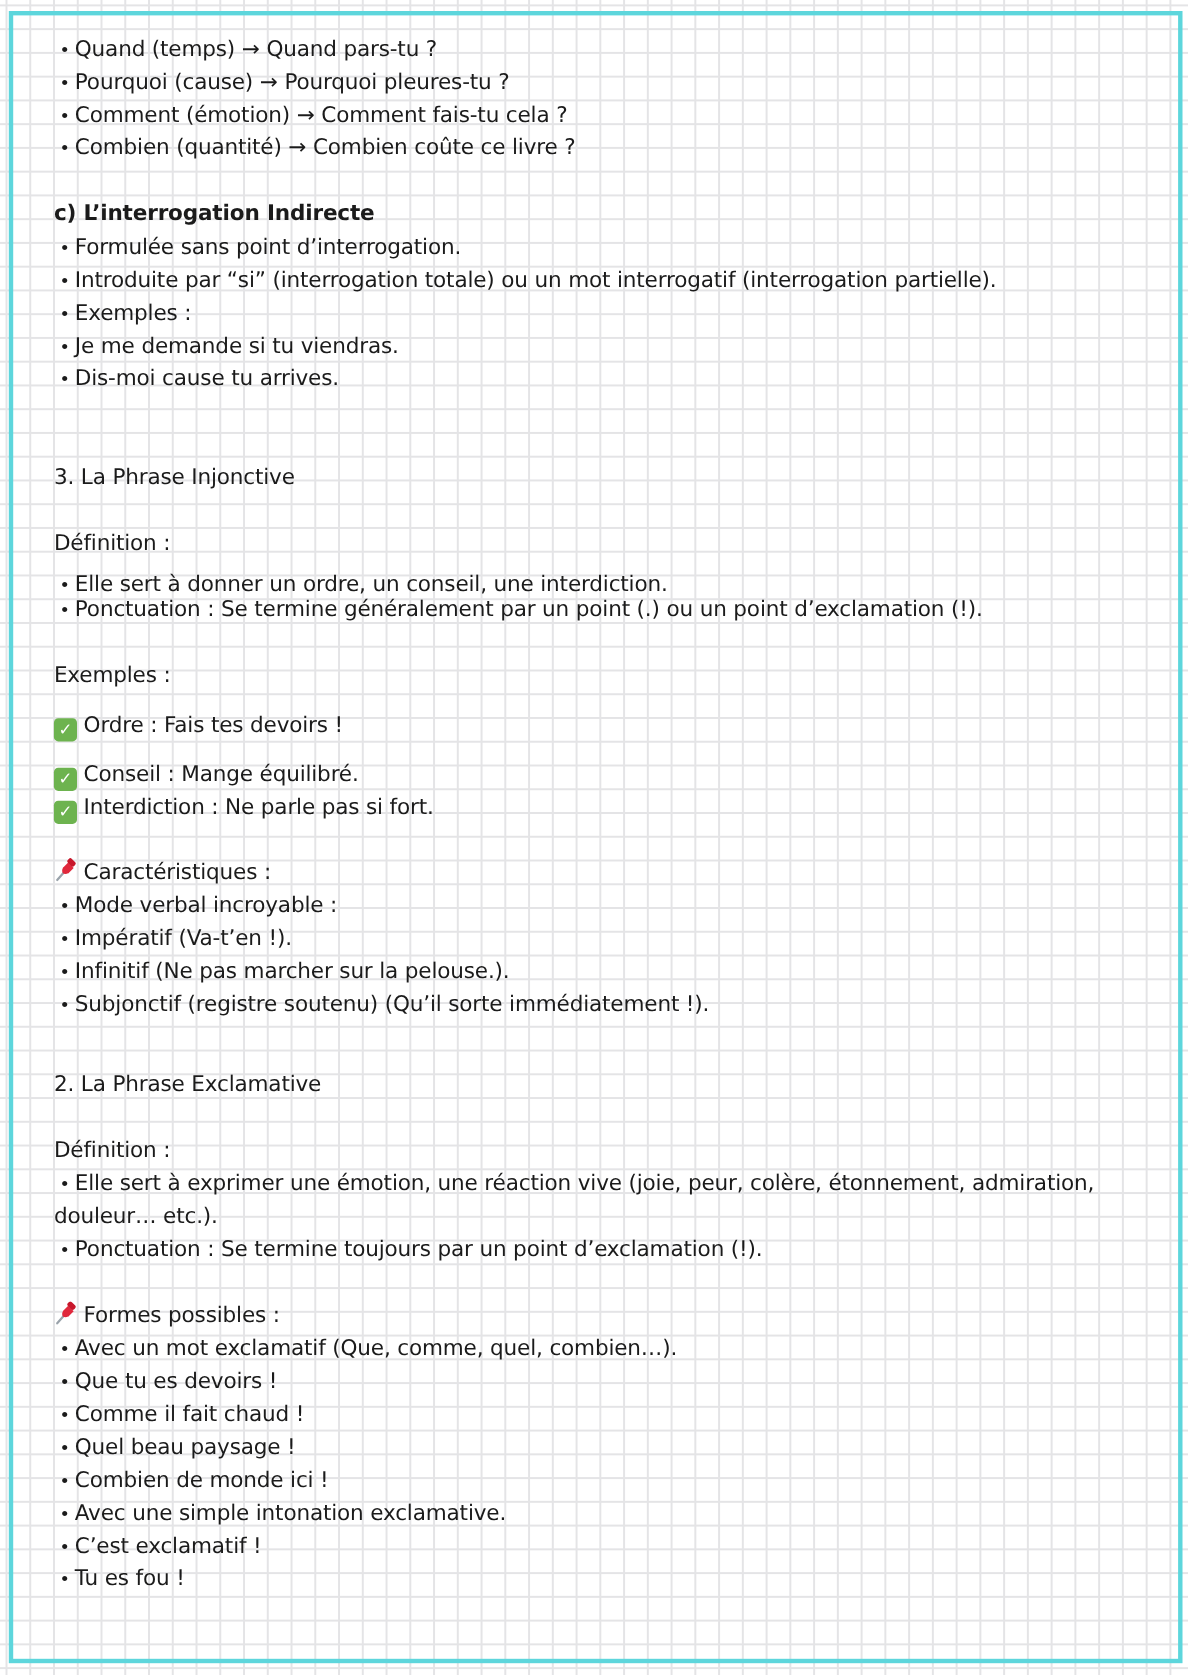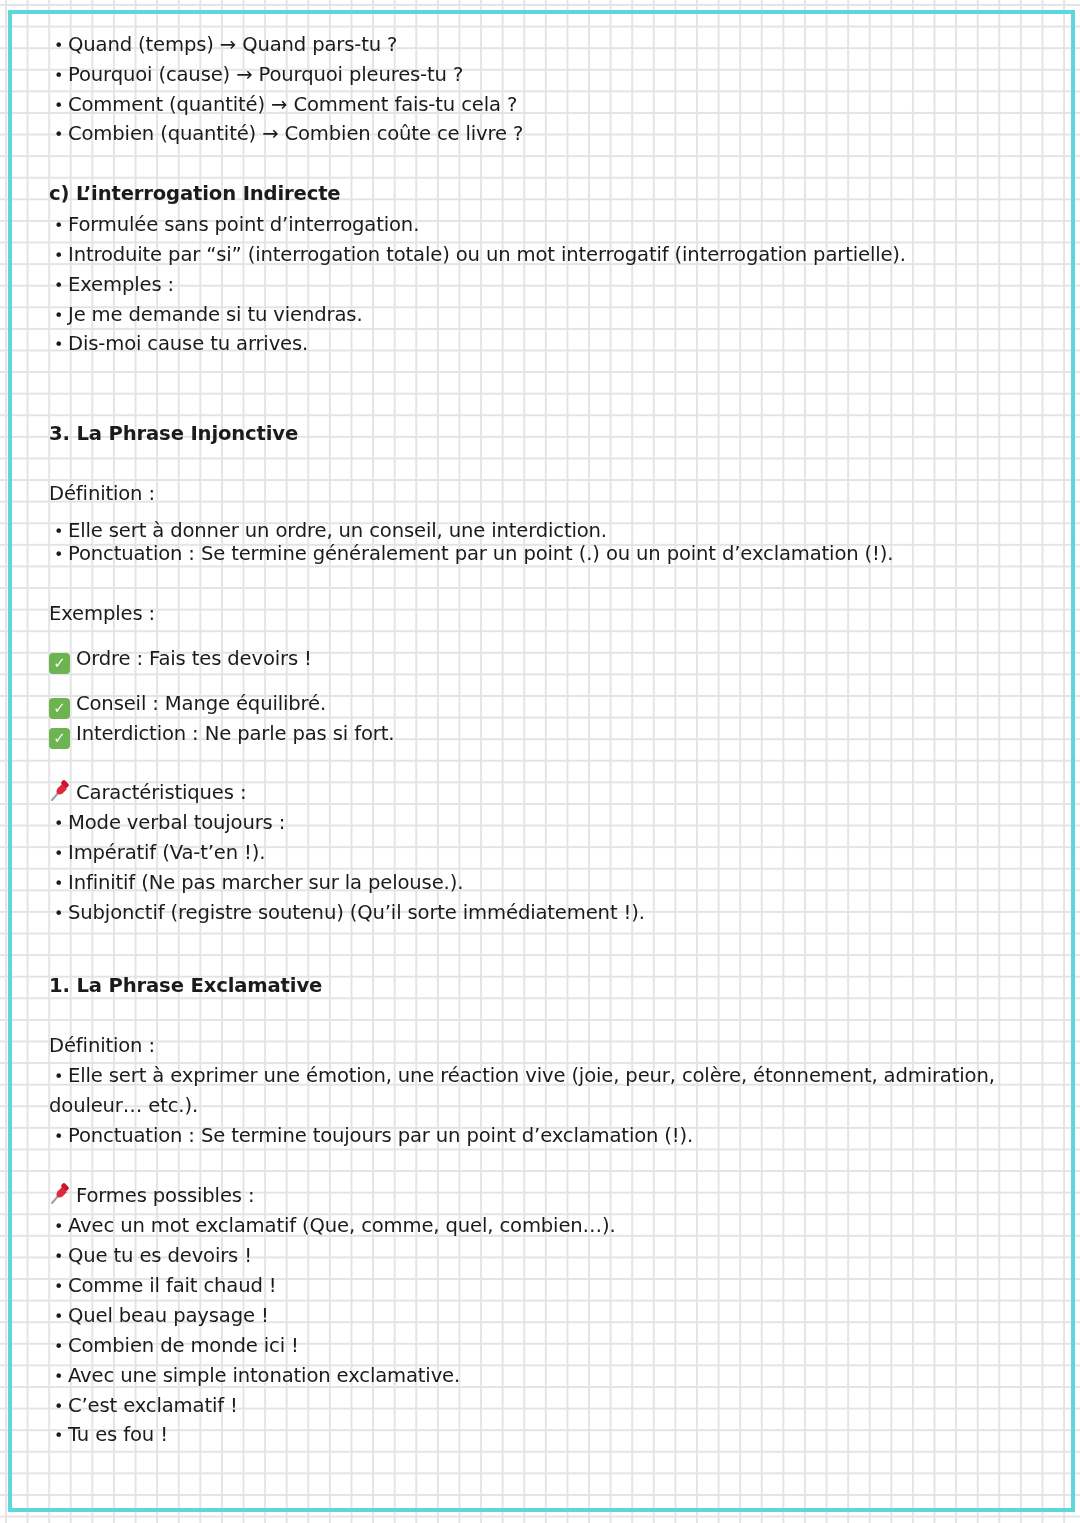--- a/index.html
+++ b/index.html
@@ -40,21 +40,21 @@
     }
     .line.bullet {
       left: 54px;
     }
     .bullet-dot {
       display: inline-block;
       width: 14px;
       font-size: 16px;
     }
     .line.heading {
-      font-weight: bold;
+      font-weight: normal;
     }
     .line.subheading {
       font-weight: bold;
     }
     .check-icon {
       display: inline-block;
       width: 21px;
       height: 21px;
       border-radius: 4px;
       background: #6db34f;
@@ -80,21 +80,21 @@
       display: block;
     }
   </style>
 </head>
 <body>
 
 <div class="frame"></div>
 
 <div class="line bullet" style="top:30px"><span class="bullet-dot">•</span><span>Quand (temps) → Quand pars-tu ?</span></div>
 <div class="line bullet" style="top:60px"><span class="bullet-dot">•</span><span>Pourquoi (cause) → Pourquoi pleures-tu ?</span></div>
-<div class="line bullet" style="top:90px"><span class="bullet-dot">•</span><span>Comment (quantité) → Comment fais-tu cela ?</span></div>
+<div class="line bullet" style="top:90px"><span class="bullet-dot">•</span><span>Comment (émotion) → Comment fais-tu cela ?</span></div>
 <div class="line bullet" style="top:119px"><span class="bullet-dot">•</span><span>Combien (quantité) → Combien coûte ce livre ?</span></div>
 
 <div class="line subheading" style="top:179px">c) L’interrogation Indirecte</div>
 <div class="line bullet" style="top:210px"><span class="bullet-dot">•</span><span>Formulée sans point d’interrogation.</span></div>
 <div class="line bullet" style="top:240px"><span class="bullet-dot">•</span><span>Introduite par “si” (interrogation totale) ou un mot interrogatif (interrogation partielle).</span></div>
 <div class="line bullet" style="top:270px"><span class="bullet-dot">•</span><span>Exemples :</span></div>
 <div class="line bullet" style="top:300px"><span class="bullet-dot">•</span><span>Je me demande si tu viendras.</span></div>
 <div class="line bullet" style="top:329px"><span class="bullet-dot">•</span><span>Dis-moi cause tu arrives.</span></div>
 
 <div class="line heading" style="top:419px">3. La Phrase Injonctive</div>
@@ -106,26 +106,26 @@
 <div class="line" style="top:644px"><span class="check-icon">✓</span><span>Ordre : Fais tes devoirs !</span></div>
 <div class="line" style="top:689px"><span class="check-icon">✓</span><span>Conseil : Mange équilibré.</span></div>
 <div class="line" style="top:719px"><span class="check-icon">✓</span><span>Interdiction : Ne parle pas si fort.</span></div>
 
 <div class="line" style="top:778px"><span class="pin-icon"><svg viewBox="0 0 22 22">
         <line x1="3" y1="20" x2="10" y2="12" stroke="#9aa3ab" stroke-width="2" stroke-linecap="round"></line>
         <path d="M8 9 L13 4 L18 9 L13 14 Z" fill="#e0283c"></path>
         <rect x="12" y="1.5" width="8" height="5" rx="2" transform="rotate(45 16 4)" fill="#c8172b"></rect>
         <circle cx="10.5" cy="11.5" r="3" fill="#e0283c"></circle>
       </svg></span><span>Caractéristiques :</span></div>
-<div class="line bullet" style="top:808px"><span class="bullet-dot">•</span><span>Mode verbal toujours :</span></div>
+<div class="line bullet" style="top:808px"><span class="bullet-dot">•</span><span>Mode verbal incroyable :</span></div>
 <div class="line bullet" style="top:838px"><span class="bullet-dot">•</span><span>Impératif (Va-t’en !).</span></div>
 <div class="line bullet" style="top:868px"><span class="bullet-dot">•</span><span>Infinitif (Ne pas marcher sur la pelouse.).</span></div>
 <div class="line bullet" style="top:898px"><span class="bullet-dot">•</span><span>Subjonctif (registre soutenu) (Qu’il sorte immédiatement !).</span></div>
 
-<div class="line heading" style="top:971px">1. La Phrase Exclamative</div>
+<div class="line heading" style="top:971px">2. La Phrase Exclamative</div>
 <div class="line" style="top:1031px">Définition :</div>
 <div class="line bullet" style="top:1061px"><span class="bullet-dot">•</span><span>Elle sert à exprimer une émotion, une réaction vive (joie, peur, colère, étonnement, admiration,</span></div>
 <div class="line" style="top:1091px">douleur… etc.).</div>
 <div class="line bullet" style="top:1121px"><span class="bullet-dot">•</span><span>Ponctuation : Se termine toujours par un point d’exclamation (!).</span></div>
 
 <div class="line" style="top:1181px"><span class="pin-icon"><svg viewBox="0 0 22 22">
         <line x1="3" y1="20" x2="10" y2="12" stroke="#9aa3ab" stroke-width="2" stroke-linecap="round"></line>
         <path d="M8 9 L13 4 L18 9 L13 14 Z" fill="#e0283c"></path>
         <rect x="12" y="1.5" width="8" height="5" rx="2" transform="rotate(45 16 4)" fill="#c8172b"></rect>
         <circle cx="10.5" cy="11.5" r="3" fill="#e0283c"></circle>

